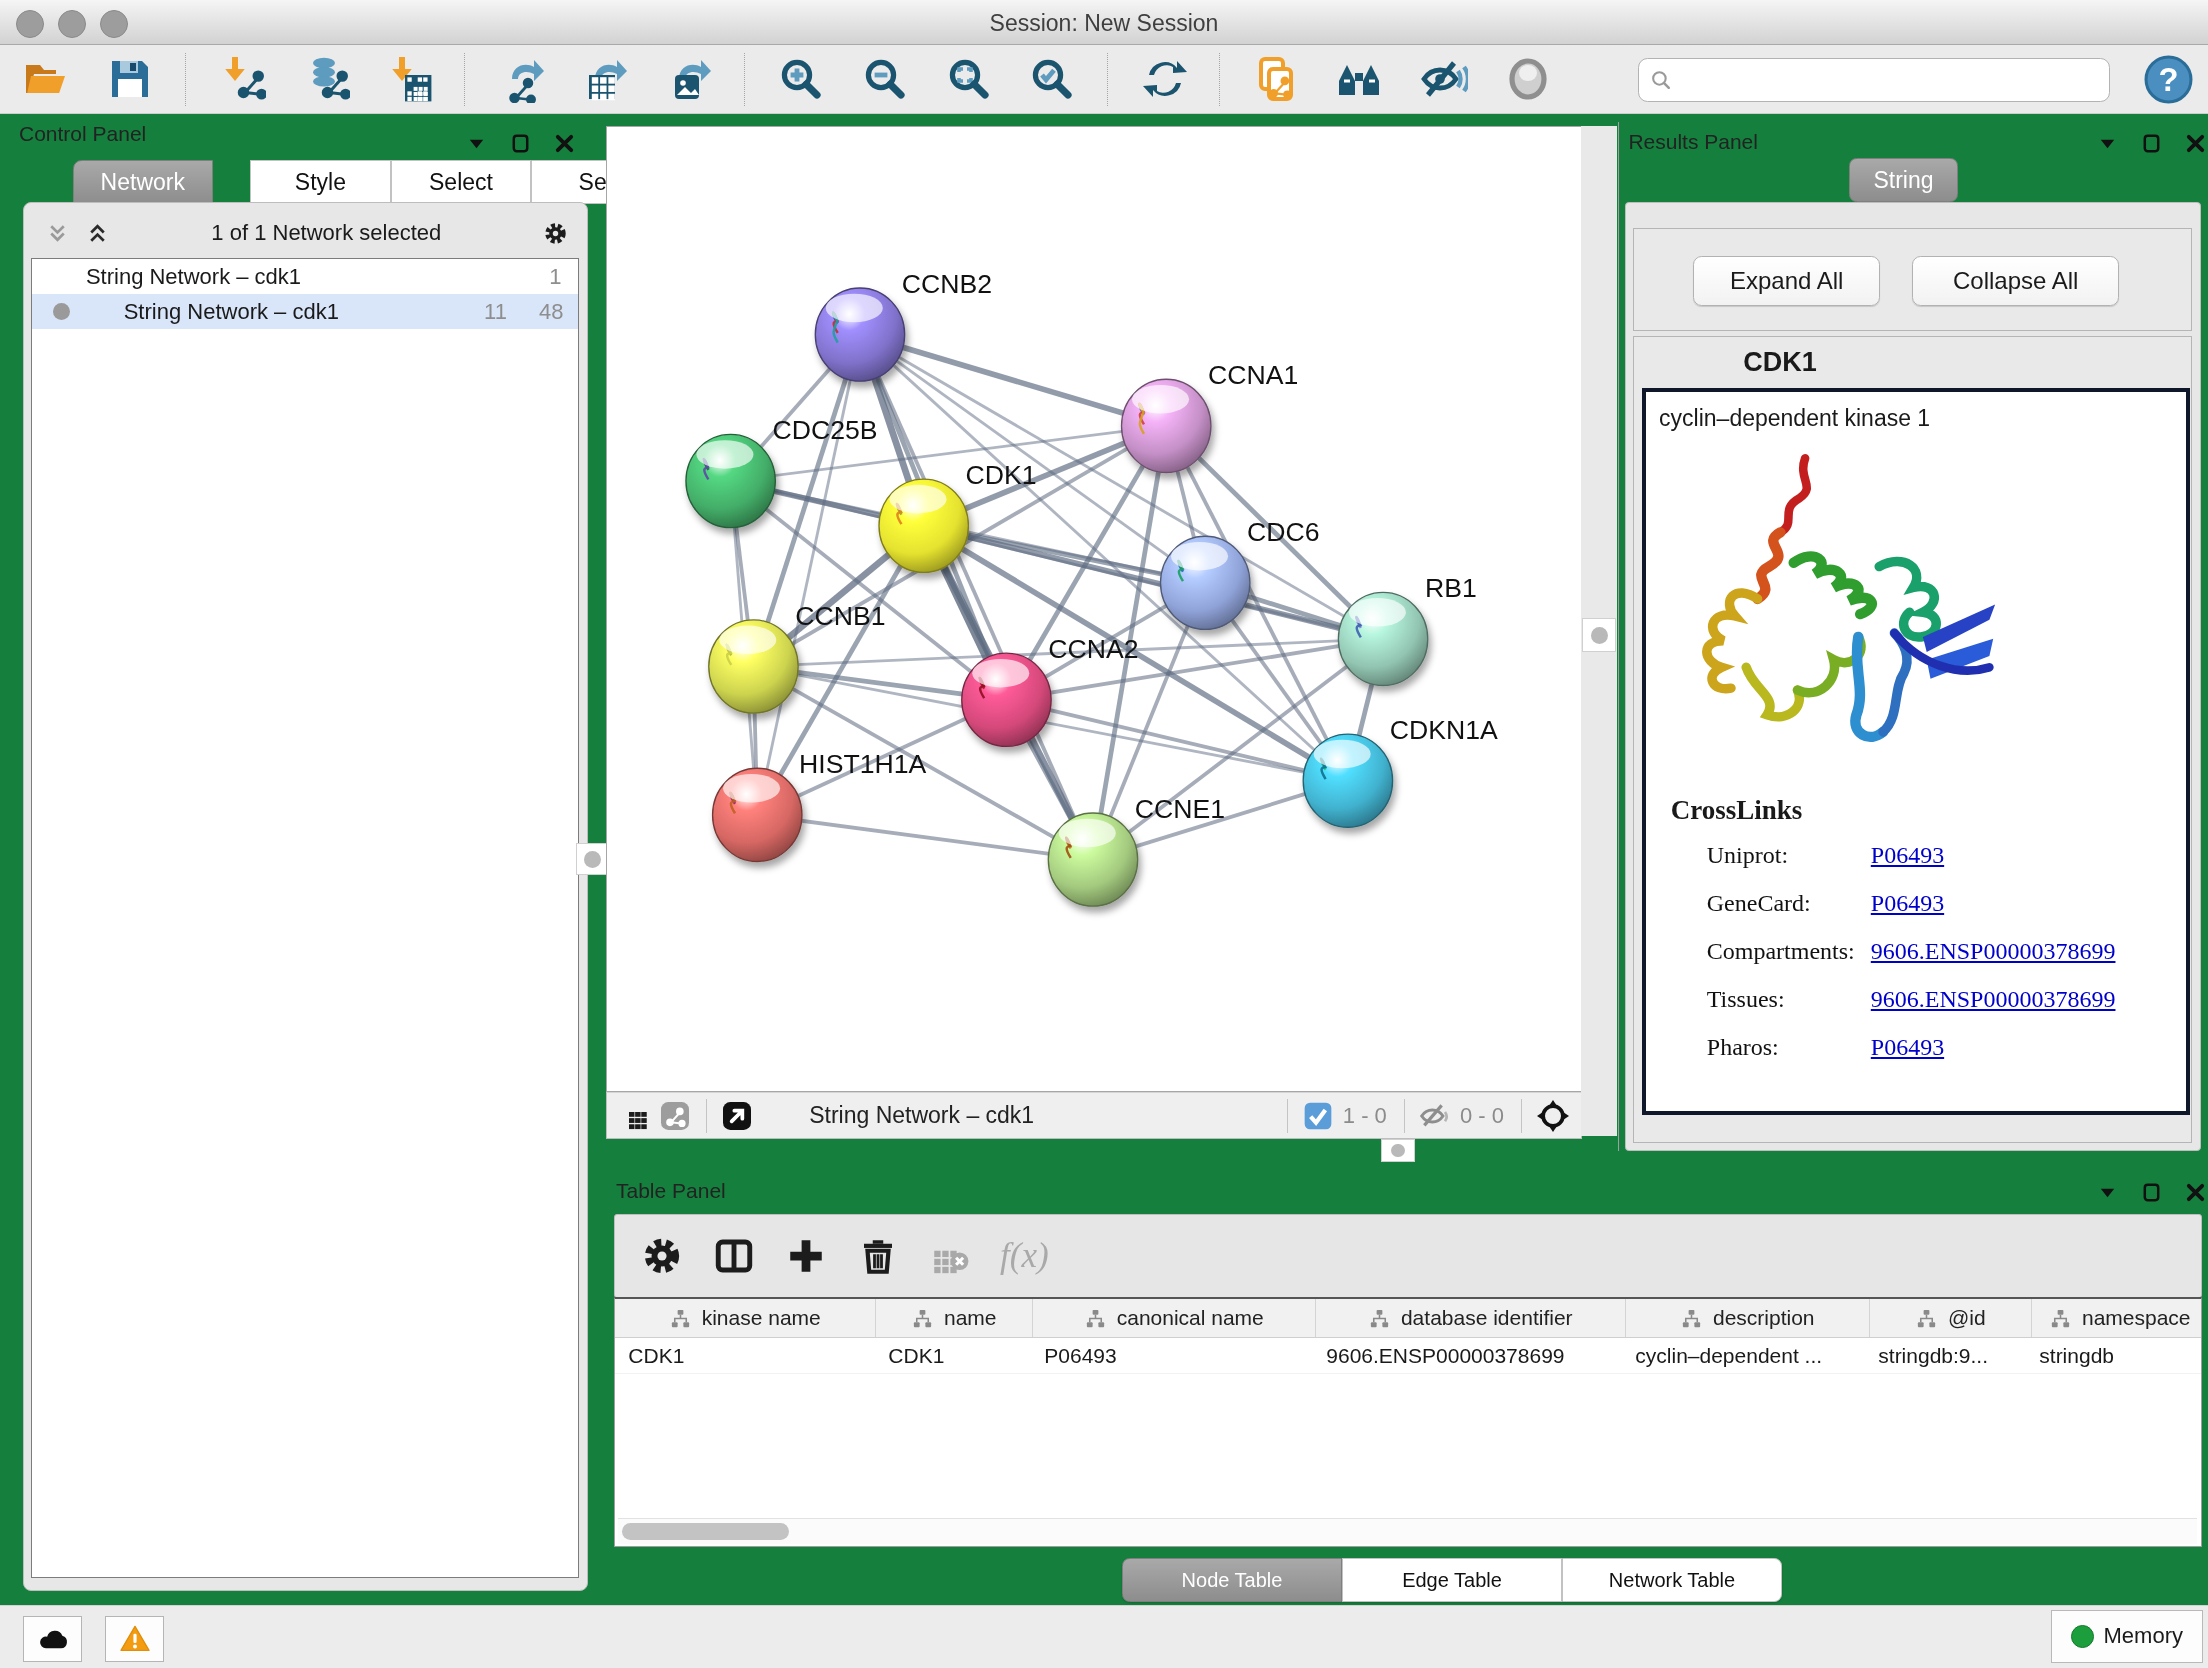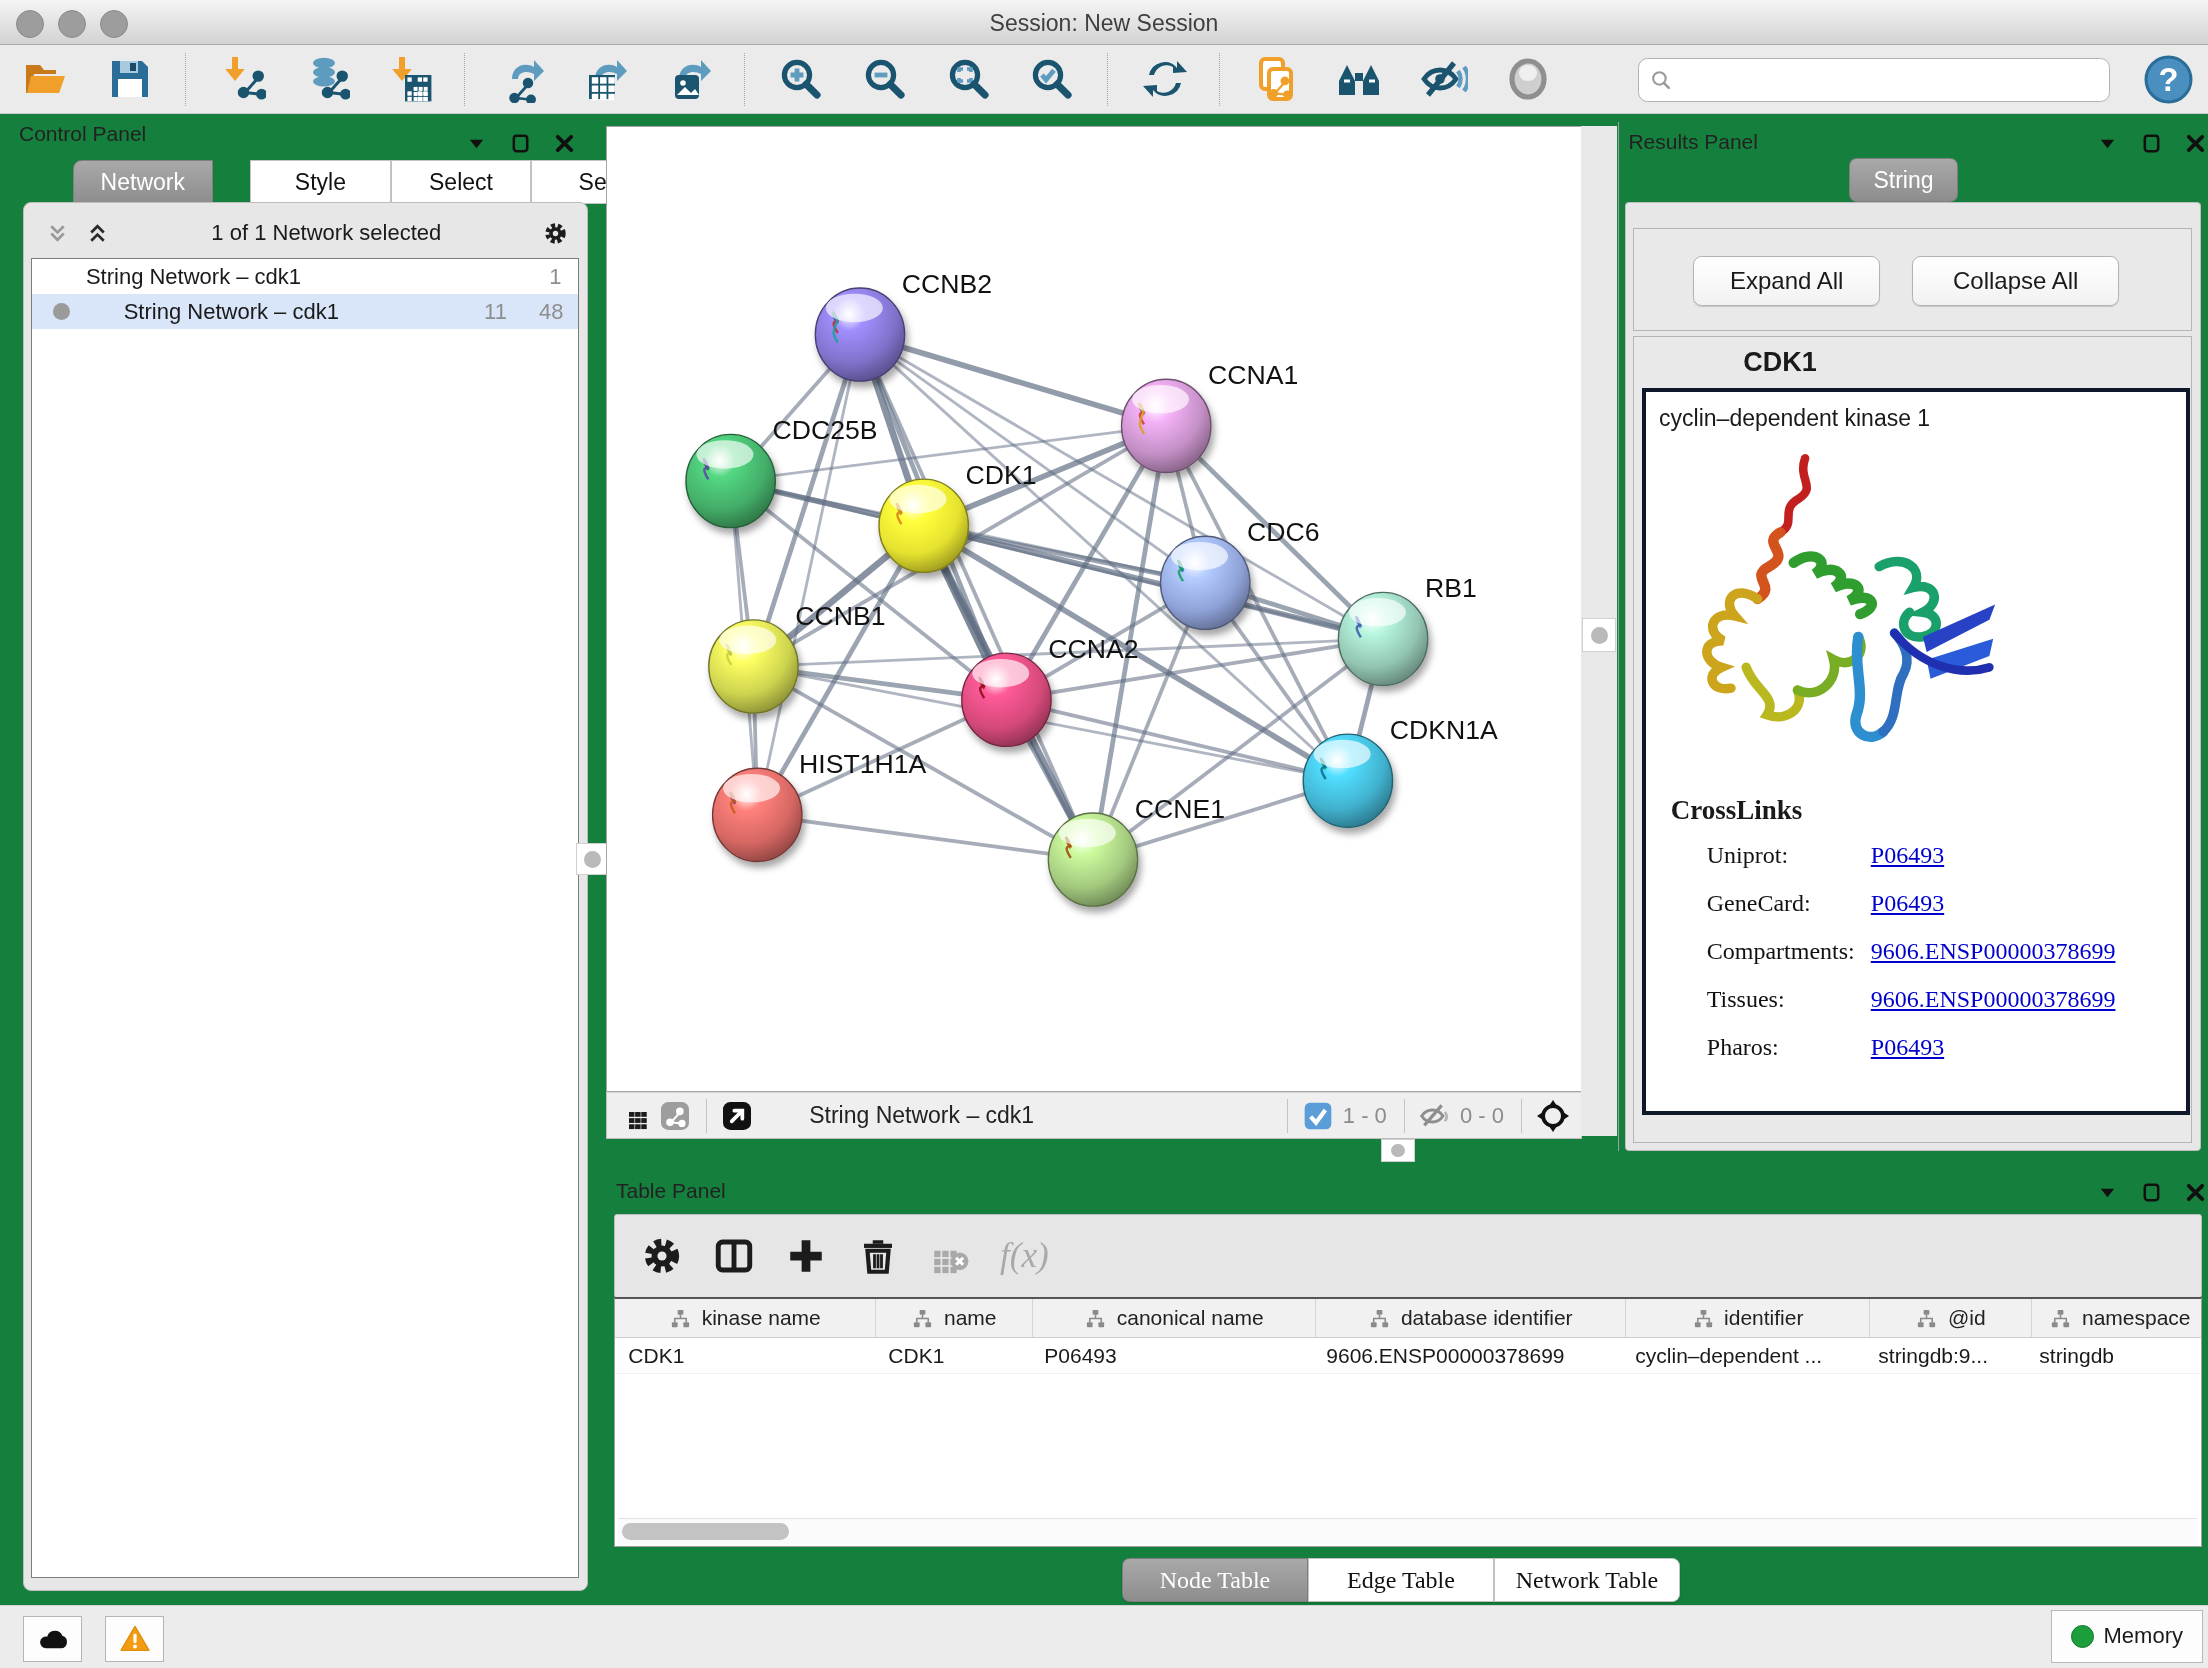--- a/index.html
+++ b/index.html
@@ -92,21 +92,21 @@
   .th{display:flex;align-items:center;justify-content:center;font-size:21px;color:#222;
      border-right:1px solid #d4d4d4;gap:9.5px;overflow:hidden;white-space:nowrap;flex:0 0 auto;}
   .th svg{width:23px;height:23px;flex:0 0 auto;}
   .trow{display:flex;height:35px;border-bottom:1px solid #f2f2f2;}
   .td{font-size:21px;display:flex;align-items:center;padding-left:13.3px;box-sizing:border-box;
      overflow:hidden;white-space:nowrap;flex:0 0 auto;}
   .hscroll{left:618px;top:1518px;width:1579px;height:25px;background:#fbfbfb;border-top:1px solid #e2e2e2;}
   .hthumb{left:3.8px;top:3.8px;width:167px;height:17px;border-radius:8.6px;background:#c3c3c3;}
   .bottom-tabs{left:1122px;top:1558px;display:flex;height:44px;
      filter:drop-shadow(0 1px 1px rgba(0,0,0,.2));}
-  .btab{min-width:162px;padding:0 11px;font-size:24px;font-family:Liberation Serif, serif;}
+  .btab{min-width:162px;padding:0 28px;font-size:20px;}
   .btab:first-child{border-radius:7.6px 0 0 7.6px;}
   .btab:last-child{border-radius:0 7.6px 7.6px 0;}
 
   
   .statusbar{left:0;top:1605px;width:2208px;height:63px;background:#ececec;border-top:1px solid #d2d2d2;}
   .sq-btn{width:57px;height:44px;background:#fdfdfd;border:1.9px solid #b5b5b5;
      display:flex;align-items:center;justify-content:center;}
   .sq-btn svg{width:32px;height:32px;}
   .mem-btn{left:2051px;top:3.8px;width:150px;height:51px;background:#fdfdfd;border:1.9px solid #b9b9b9;
      display:flex;align-items:center;justify-content:center;gap:9.5px;font-size:22px;}
@@ -929,21 +929,21 @@
         </div>
         <div class="th" style="width: 243px;">
           <span style="display:flex">
             <svg viewBox="0 0 24 24" fill="#8a8a8a" style="width: 23px; height: 23px;">
               <rect x="9" y="3" width="6" height="5" rx="1"></rect>
               <path d="M12 8v4 M6 16v-4h12v4" stroke="#8a8a8a" stroke-width="1.6" fill="none"></path>
               <rect x="3" y="16" width="6" height="5" rx="1"></rect>
               <rect x="15" y="16" width="6" height="5" rx="1"></rect>
             </svg>
           </span>
-      <span>identifier</span>
+      <span>description</span>
         </div>
         <div class="th" style="width: 161px;">
           <span style="display:flex">
             <svg viewBox="0 0 24 24" fill="#8a8a8a" style="width: 23px; height: 23px;">
               <rect x="9" y="3" width="6" height="5" rx="1"></rect>
               <path d="M12 8v4 M6 16v-4h12v4" stroke="#8a8a8a" stroke-width="1.6" fill="none"></path>
               <rect x="3" y="16" width="6" height="5" rx="1"></rect>
               <rect x="15" y="16" width="6" height="5" rx="1"></rect>
             </svg>
           </span>

